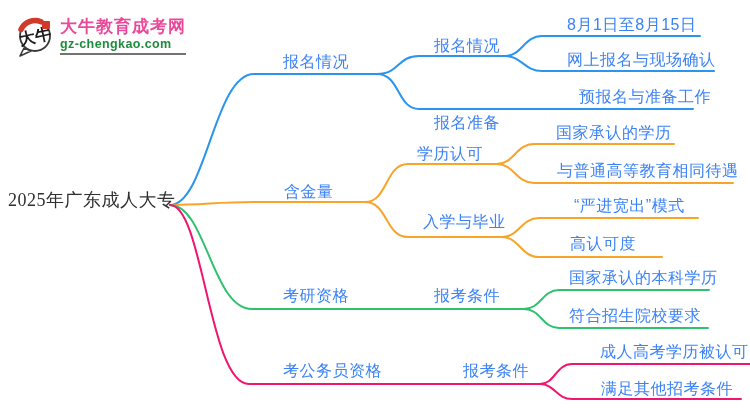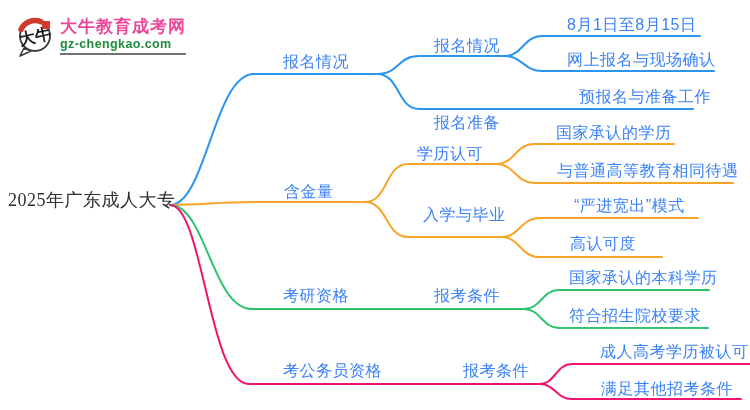--- a/index.html
+++ b/index.html
@@ -58,21 +58,21 @@
 <div class="node" style="left:434px;top:36px;">报名情况</div>
 <div class="node" style="left:567px;top:15px;">8月1日至8月15日</div>
 <div class="node" style="left:567px;top:50px;">网上报名与现场确认</div>
 <div class="node" style="left:434px;top:89px;margin-top:24px;">报名准备</div>
 <div class="node" style="left:567px;top:87px;margin-left:12px;">预报名与准备工作</div>
 
 <div class="node" style="left:284px;top:182px;">含金量</div>
 <div class="node" style="left:417px;top:144px;">学历认可</div>
 <div class="node" style="left:556px;top:123px;">国家承认的学历</div>
 <div class="node" style="left:557px;top:161px;">与普通高等教育相同待遇</div>
-<div class="node" style="left:423px;top:205px;">入学与毕业</div>
+<div class="node" style="left:423px;top:212px;">入学与毕业</div>
 <div class="node" style="left:574px;top:196px;">“严进宽出”模式</div>
 <div class="node" style="left:570px;top:234px;">高认可度</div>
 
 <div class="node" style="left:283px;top:286px;">考研资格</div>
 <div class="node" style="left:434px;top:286px;">报考条件</div>
 <div class="node" style="left:569px;top:268px;">国家承认的本科学历</div>
 <div class="node" style="left:569px;top:306px;">符合招生院校要求</div>
 
 <div class="node" style="left:283px;top:361px;">考公务员资格</div>
 <div class="node" style="left:463px;top:361px;">报考条件</div>

